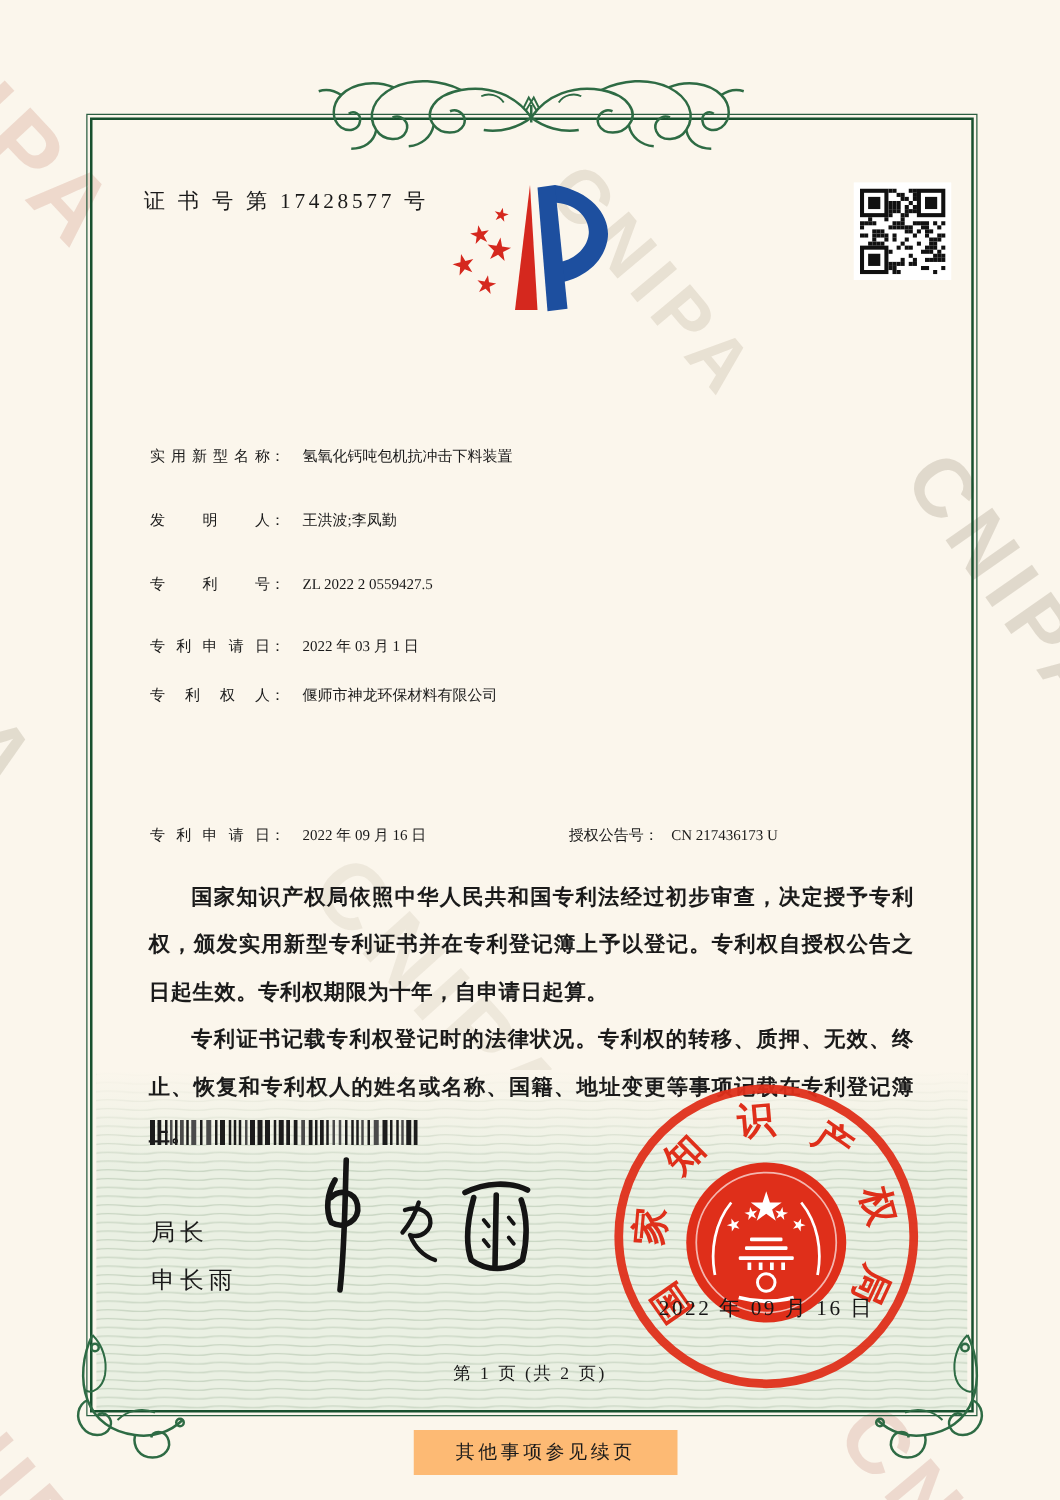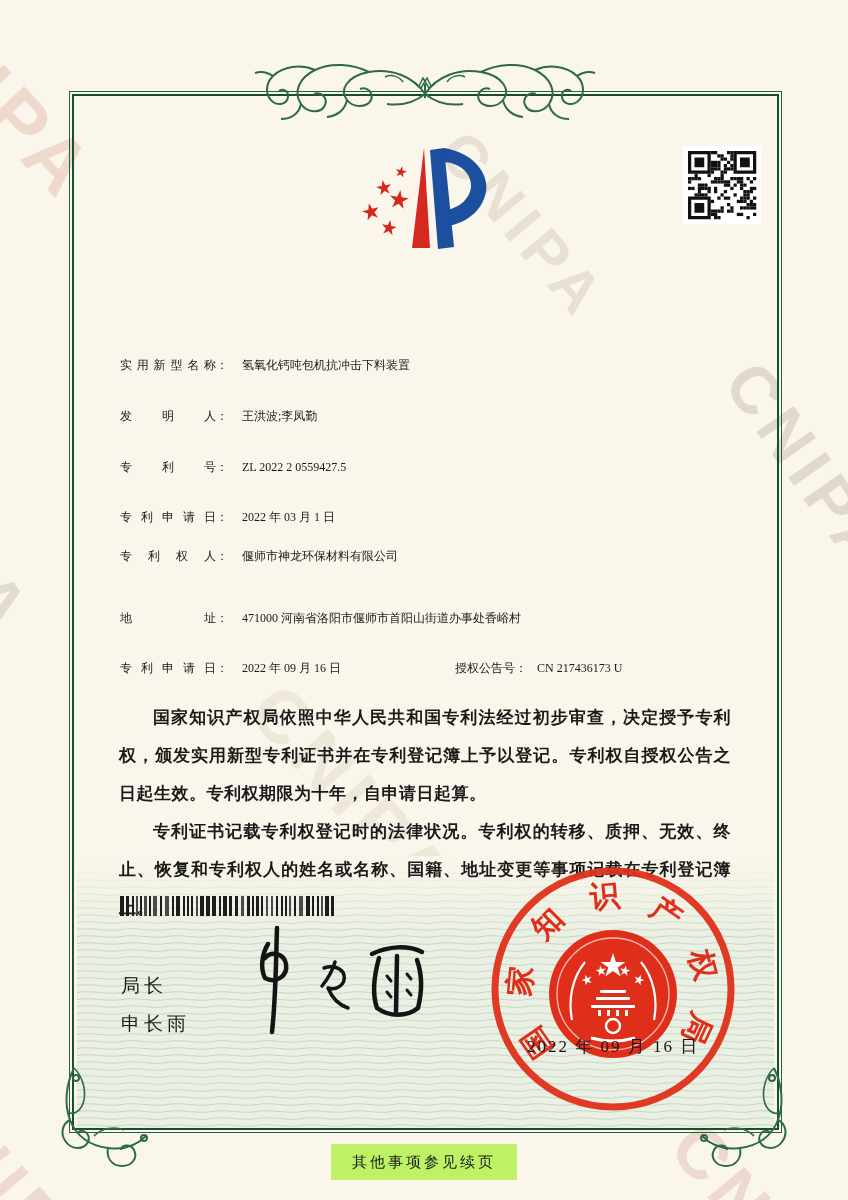--- a/index.html
+++ b/index.html
@@ -61,22 +61,22 @@
   .signature{left:238px;top:922px;z-index:6;}
 
   
   .seal{left:482px;top:858px;z-index:5;}
   .seal-char{font-size:30px;font-weight:bold;fill:#df2f1a;text-anchor:middle;
       font-family:"Liberation Serif","DejaVu Serif",serif;}
   .seal-date{left:527px;top:1035px;font-size:17px;letter-spacing:2px;color:#161616;z-index:7;}
 
   
   .page-info{left:0;right:0;top:1090px;text-align:center;font-size:14px;letter-spacing:2px;z-index:5;}
-  .cont-note{left:331px;top:1144px;width:186px;height:36px;line-height:36px;text-align:center;
-      background:#bef264;font-size:15px;letter-spacing:3px;z-index:5;}
+  .cont-note{left:331px;top:1144px;width:211px;height:36px;line-height:36px;text-align:center;
+      background:#fdba74;font-size:15px;letter-spacing:3px;z-index:5;}
 </style>
 </head>
 <body>
 
 <div class="page">
 
   <span class="wm wm1">CNIPA</span>
   <span class="wm wm2">CNIPA</span>
   <span class="wm wm3">CNIPA</span>
   <span class="wm wm4">CNIPA</span>
@@ -127,20 +127,21 @@
       <path d="M14,2 C22,10 26,22 24,34 C22,44 14,50 8,46" stroke-width="1.6"></path>
       <path d="M34,70 C42,62 54,60 64,64" stroke-width="1.6"></path>
       <circle cx="16" cy="12" r="3"></circle>
       <circle cx="84" cy="72" r="3"></circle>
     </g>
   </svg>
   <svg class="abs ornament" style="left:692px;top:1066px;" width="96" height="104" viewBox="0 0 96 104">
     <use href="#cornl" transform="translate(96,0) scale(-1,1)"></use>
   </svg>
 
+  <div class="abs cert-no">证 书 号 第 17428577 号</div>
 
   <svg class="abs logo" width="130" height="110" viewBox="0 0 130 110">
     <defs>
       <path id="star" d="M0,-1 L0.225,-0.309 L0.951,-0.309 L0.363,0.118 L0.588,0.809 L0,0.382 L-0.588,0.809 L-0.363,0.118 L-0.951,-0.309 L-0.225,-0.309 Z"></path>
     </defs>
     <path d="M86,4 C120,10 133,34 127,52 C121,72 102,80 90,82 L88,66 C102,64 112,54 113,43 C114,30 102,18 84,18 Z" fill="#1d4f9f"></path>
     <path d="M72,6 L86,4 L96,103 L80,105 Z" fill="#1d4f9f"></path>
     <path d="M66,4 L54,104 L72,104 Z" fill="#d5281e"></path>
     <use href="#star" fill="#d5281e" transform="translate(43,28) scale(6) rotate(12)"></use>
     <use href="#star" fill="#d5281e" transform="translate(26,44) scale(8) rotate(-10)"></use>
@@ -296,23 +297,20 @@
   </div>
   <div class="field-row r3">
     <span class="flabel">专利号</span><span class="fcolon">：</span><span>ZL 2022 2 0559427.5</span>
   </div>
   <div class="field-row r4">
     <span class="flabel">专利申请日</span><span class="fcolon">：</span><span>2022 年 03 月 1 日</span>
   </div>
   <div class="field-row r5">
     <span class="flabel">专利权人</span><span class="fcolon">：</span><span>偃师市神龙环保材料有限公司</span>
   </div>
-  <div class="field-row r6">
-    <span class="flabel">地址</span><span class="fcolon">：</span><span>471000 河南省洛阳市偃师市首阳山街道办事处香峪村</span>
-  </div>
   <div class="field-row r7">
     <span class="flabel">专利申请日</span><span class="fcolon">：</span><span>2022 年 09 月 16 日</span>
     <span class="pair2">
       <span>授权公告号</span><span class="fcolon">：</span><span>CN 217436173 U</span>
     </span>
   </div>
 
   <div class="abs body-text">
     <p>国家知识产权局依照中华人民共和国专利法经过初步审查，决定授予专利权，颁发实用新型专利证书并在专利登记簿上予以登记。专利权自授权公告之日起生效。专利权期限为十年，自申请日起算。</p>
     <p>专利证书记载专利权登记时的法律状况。专利权的转移、质押、无效、终止、恢复和专利权人的姓名或名称、国籍、地址变更等事项记载在专利登记簿上。</p>
@@ -405,15 +403,16 @@
   <text x="131" y="48" transform="rotate(-125 131 131)" class="seal-char">国</text>
       <text x="131" y="48" transform="rotate(-85 131 131)" class="seal-char">家</text>
       <text x="131" y="48" transform="rotate(-45 131 131)" class="seal-char">知</text>
       <text x="131" y="48" transform="rotate(-5 131 131)" class="seal-char">识</text>
       <text x="131" y="48" transform="rotate(35 131 131)" class="seal-char">产</text>
       <text x="131" y="48" transform="rotate(75 131 131)" class="seal-char">权</text>
       <text x="131" y="48" transform="rotate(115 131 131)" class="seal-char">局</text>
     </svg>
   <div class="abs seal-date">2022 年 09 月 16 日</div>
 
+  <div class="abs page-info">第 1 页 (共 2 页)</div>
   <div class="abs cont-note">其他事项参见续页</div>
 
 </div>
 
 </body></html>

